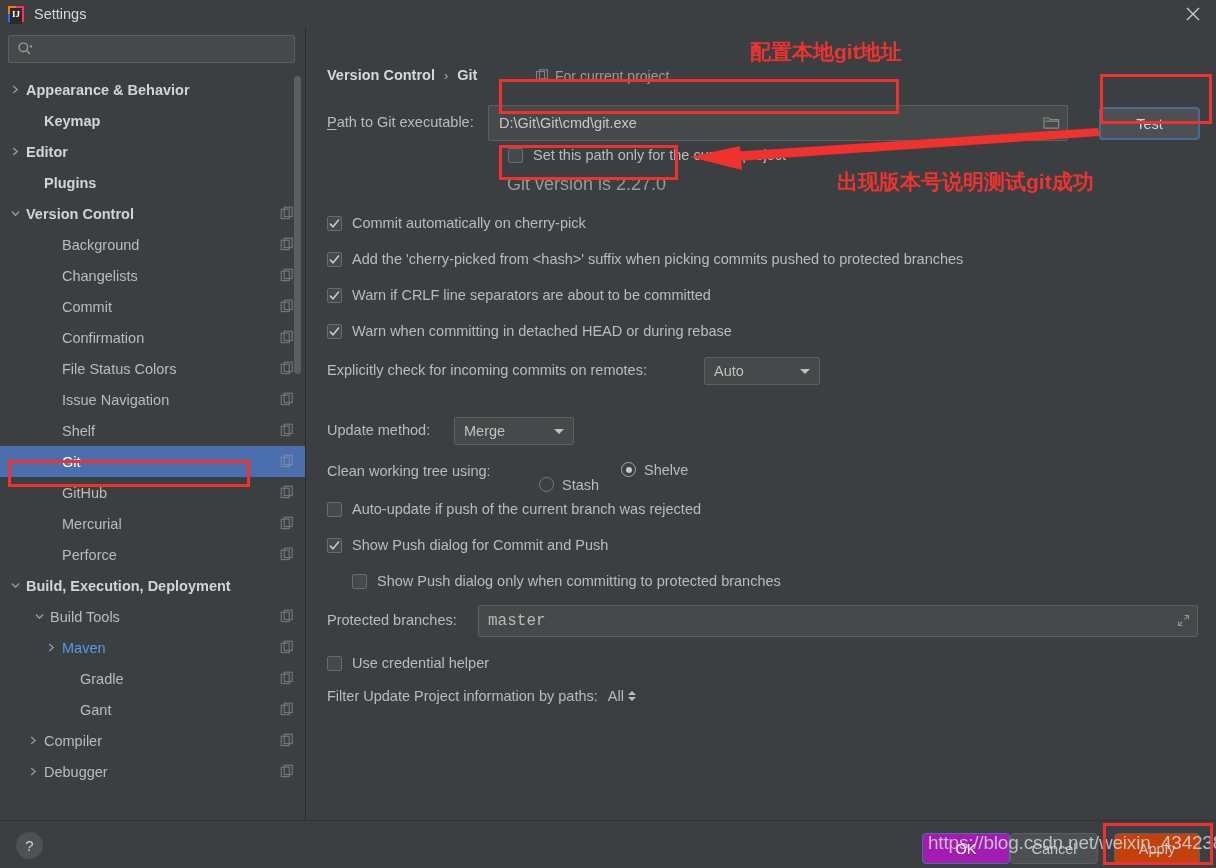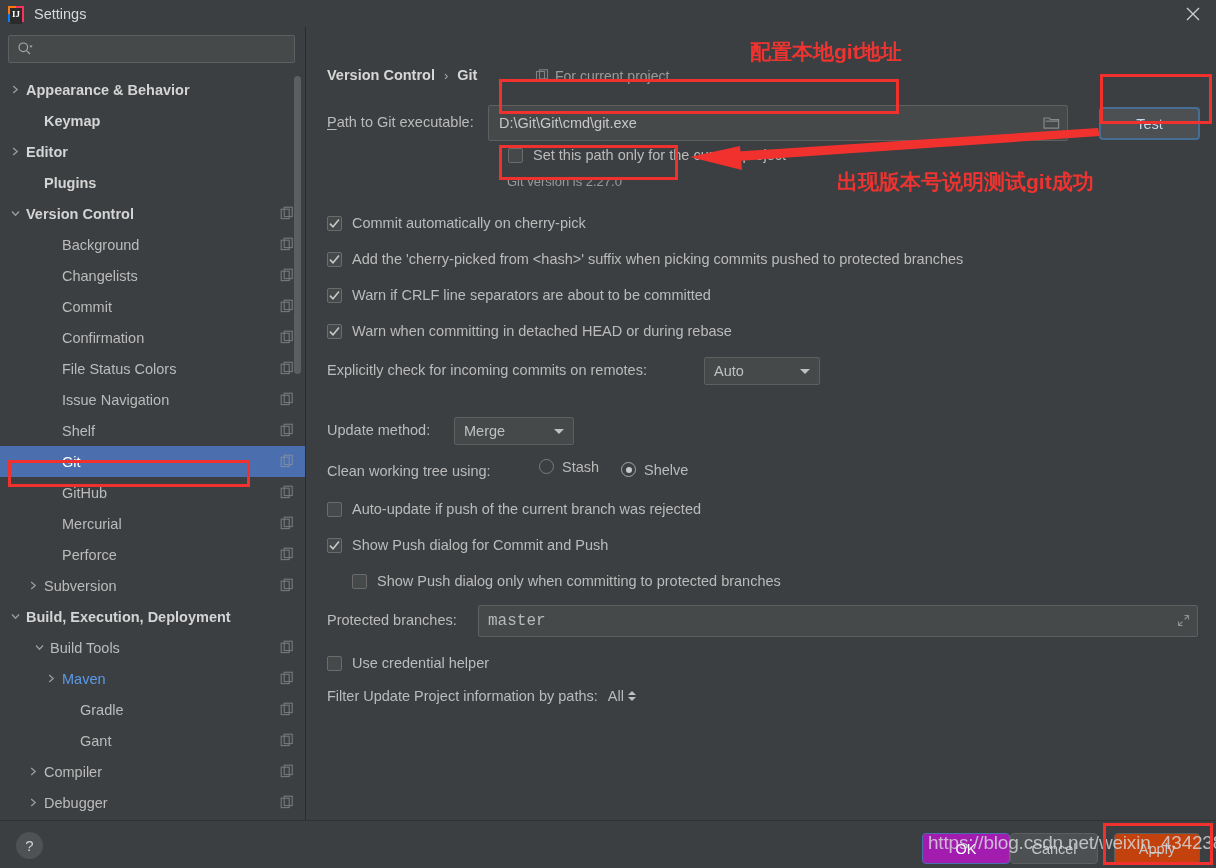--- a/index.html
+++ b/index.html
@@ -115,21 +115,21 @@
   .cb-row { position:absolute; display:flex; align-items:flex-start; font-size:14.5px; white-space:nowrap;}
   .cbox {
     width:15px; height:15px; flex:0 0 auto; margin-right:10px; margin-top:1px;
     border:1px solid #6b6b6b; border-radius:2px; background:#45494a;
     display:flex; align-items:center; justify-content:center;
   }
   .cbox svg { width:13px; height:13px; display:block; }
   .cb-label { color:#bbbbbb; }
 
   #git-version {
-    position:absolute; left:201px; top:147px; font-size:13px; color:#9a9a9a;
+    position:absolute; left:201px; top:147px; font-size:18px; color:#9a9a9a;
   }
 
   .sel-box {
     position:absolute; background:#45494a; border:1px solid #5e6060; border-radius:2px;
     display:flex; align-items:center; font-size:14.5px; color:#c0c0c0;
     padding-left:9px;
   }
   .sel-box .arrow { position:absolute; right:9px; top:50%; margin-top:-2px;
      width:0;height:0;border-left:5px solid transparent;border-right:5px solid transparent;
      border-top:5px solid #c0c0c0;}
@@ -360,34 +360,20 @@
         <div class="tree-row" style="padding-left: 44px;">
           <span class="twisty"></span>
           <span class="tlabel">Perforce</span>
           <span class="copy-ic">
             <svg viewBox="0 0 14 14">
               <rect x="1.2" y="3.2" width="8" height="9.4" stroke="#9a9d9e" stroke-width="1.1" fill="none"></rect>
               <rect x="4.2" y="1.2" width="8" height="9.4" stroke="#9a9d9e" stroke-width="1.1" fill="none"></rect>
             </svg>
           </span>
         </div>
-        <div class="tree-row" style="padding-left: 26px;">
-          <span class="twisty">
-            <svg viewBox="0 0 9 9">
-              <path d="M2.2 1 L6.2 4.5 L2.2 8" stroke="currentColor" stroke-width="1.3" fill="none"></path>
-            </svg>
-          </span>
-          <span class="tlabel">Subversion</span>
-          <span class="copy-ic">
-            <svg viewBox="0 0 14 14">
-              <rect x="1.2" y="3.2" width="8" height="9.4" stroke="#9a9d9e" stroke-width="1.1" fill="none"></rect>
-              <rect x="4.2" y="1.2" width="8" height="9.4" stroke="#9a9d9e" stroke-width="1.1" fill="none"></rect>
-            </svg>
-          </span>
-        </div>
         <div class="tree-row bold" style="padding-left: 8px;">
           <span class="twisty">
             <svg viewBox="0 0 9 9">
               <path d="M1 2.5 L4.5 6.3 L8 2.5" stroke="currentColor" stroke-width="1.3" fill="none"></path>
             </svg>
           </span>
           <span class="tlabel">Build, Execution, Deployment</span>
         </div>
         <div class="tree-row" style="padding-left: 32px;">
           <span class="twisty">
@@ -549,21 +535,21 @@
       <span class="arrow"></span>
     </div>
 
     <div class="field-label" style="left:21px; top:395px;">Update method:</div>
     <div class="sel-box" style="left:148px; top:390px; width:120px; height:28px;">
       <span>Merge</span>
       <span class="arrow"></span>
     </div>
 
     <div class="field-label" style="left:21px; top:436px;">Clean working tree using:</div>
-    <div class="cb-row" style="left:233px; top:432px;">
+    <div class="cb-row" style="left:233px; top:450px;">
       <span class="radio"></span>
       <span class="cb-label" style="margin-left:8px;">Stash</span>
     </div>
     <div class="cb-row" style="left:315px; top:435px;">
       <span class="radio on">
           <span class="dot"></span>
         </span>
       <span class="cb-label" style="margin-left:8px;">Shelve</span>
     </div>
 

